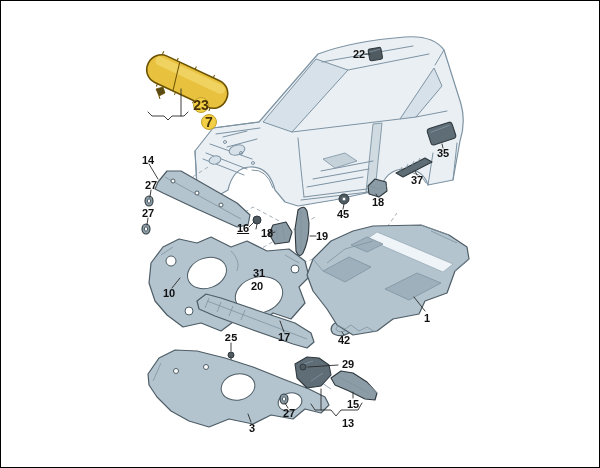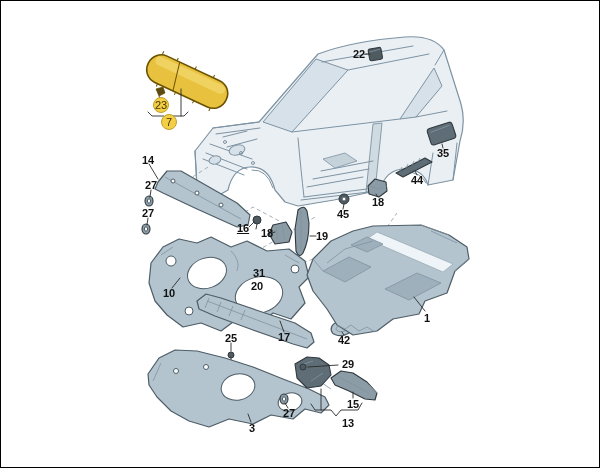--- a/index.html
+++ b/index.html
@@ -35,22 +35,22 @@
   
   .plabel{
     position:absolute;transform:translate(-50%,-50%);
     color:var(--label_text);font-size:11px;font-weight:bold;letter-spacing:0;
     white-space:nowrap;user-select:none;text-align:right;
   }
   .badge{
     position:absolute;transform:translate(-50%,-50%);
     width:14px;height:14px;border-radius:50%;
     background:var(--badge_fill);border:1px solid var(--badge_border);
-    color:var(--badge_text);font-size:11px;font-weight:normal;
-    display:flex;align-items:center;justify-content:center;
+    color:var(--badge_text);font-size:14px;font-weight:bold;
+    display:flex;align-items:center;justify-content:center;margin-left:40px;
   }
 </style>
 </head>
 <body>
 
 <div id="stage" style="--background: #ffffff; --frame: #000000; --label_text: #111111; --leader: #2a2a2a; --dashed: #9aa7b0; --body_line: #7d93a3; --body_fill: #eaeff3; --glass_fill: #d7e1e9; --pillar_fill: #cfdae1; --interior_fill: #c5d2da; --part_fill: #b3c4cf; --part_outline: #4e5d66; --part_inner: #7f93a0; --mid_part_fill: #8b9ca6; --dark_part_fill: #5f6d76; --fastener_fill: #4f5a61; --fastener_outline: #2e383e; --hole_fill: #ffffff; --floor_highlight: #eef4f7; --compartment_fill: #9db0bb; --highlight_fill: #e8c23e; --highlight_light: #f1d566; --highlight_outline: #6b5200; --highlight_clip: #5a4a14; --badge_fill: #f2cf45; --badge_border: #c3a02c; --badge_text: #4a3405;">
   <svg width="600" height="468" viewBox="0 0 600 468">
 
     <g>
       <path class="car-fill" d="M194,150 L212,127 L258,121 L317,53
@@ -275,27 +275,27 @@
       <div class="badge" style="left: 168px; top: 121px;">7</div>
       <div class="plabel" style="left: 147px; top: 159px;">14</div>
       <div class="plabel" style="left: 150px; top: 184px;">27</div>
       <div class="plabel" style="left: 147px; top: 212px;">27</div>
       <div class="plabel" style="left: 168px; top: 292px;">10</div>
       <div class="plabel" style="left: 242px; top: 227px; text-decoration: underline;">16</div>
       <div class="plabel" style="left: 266px; top: 232px;">18</div>
       <div class="plabel" style="left: 321px; top: 235px;">19</div>
       <div class="plabel" style="left: 258px; top: 272px;">31</div>
       <div class="plabel" style="left: 256px; top: 285px;">20</div>
-      <div class="plabel" style="left: 230px; top: 337px;">25</div>
+      <div class="plabel" style="left: 230px; top: 337px; font-family: Liberation Mono, monospace;">25</div>
       <div class="plabel" style="left: 283px; top: 336px;">17</div>
       <div class="plabel" style="left: 343px; top: 339px;">42</div>
       <div class="plabel" style="left: 347px; top: 363px;">29</div>
       <div class="plabel" style="left: 352px; top: 403px;">15</div>
       <div class="plabel" style="left: 335px; top: 422px; margin-left: 12px;">13</div>
       <div class="plabel" style="left: 288px; top: 412px;">27</div>
       <div class="plabel" style="left: 251px; top: 427px;">3</div>
       <div class="plabel" style="left: 342px; top: 213px;">45</div>
       <div class="plabel" style="left: 377px; top: 201px;">18</div>
       <div class="plabel" style="left: 442px; top: 152px;">35</div>
-      <div class="plabel" style="left: 416px; top: 179px;">44</div>
+      <div class="plabel" style="left: 416px; top: 179px;">37</div>
       <div class="plabel" style="left: 426px; top: 317px;">1</div>
     </div>
 </div>
 
 </body></html>

